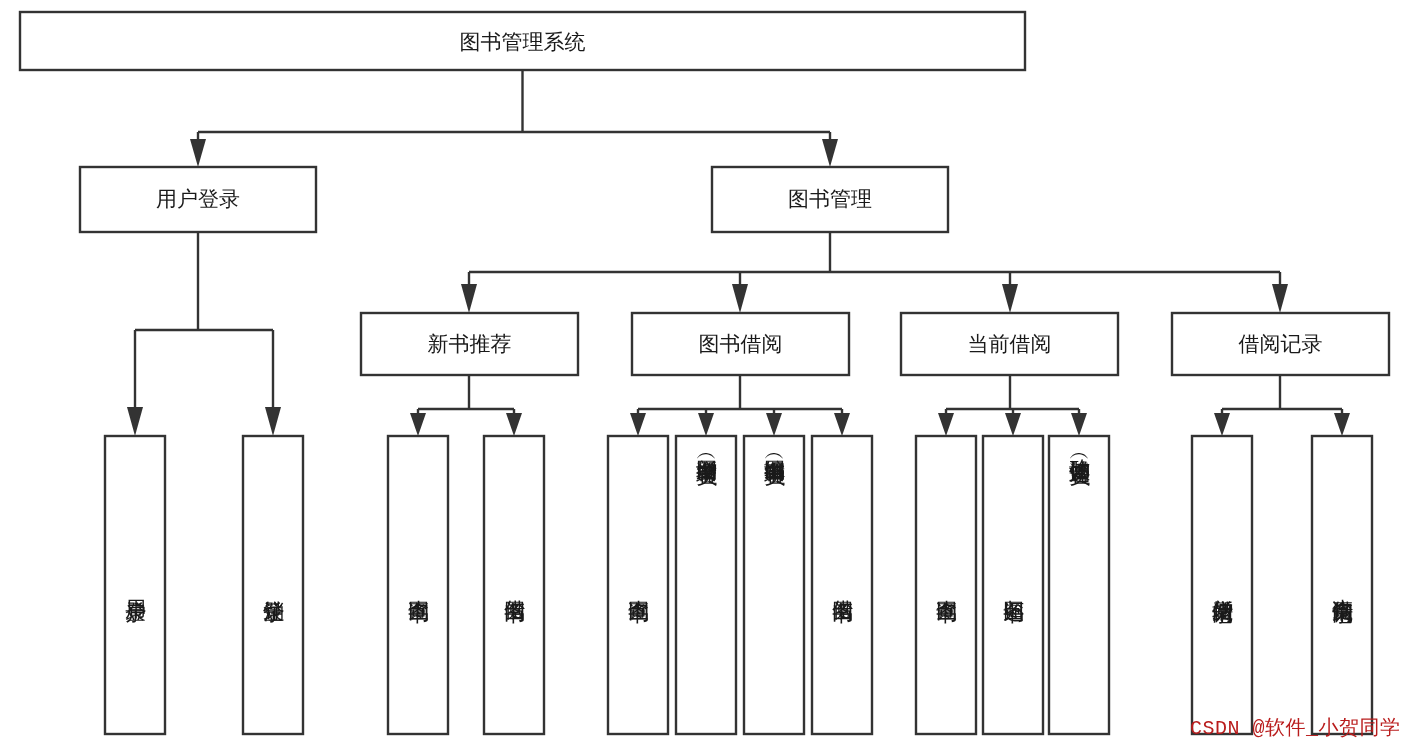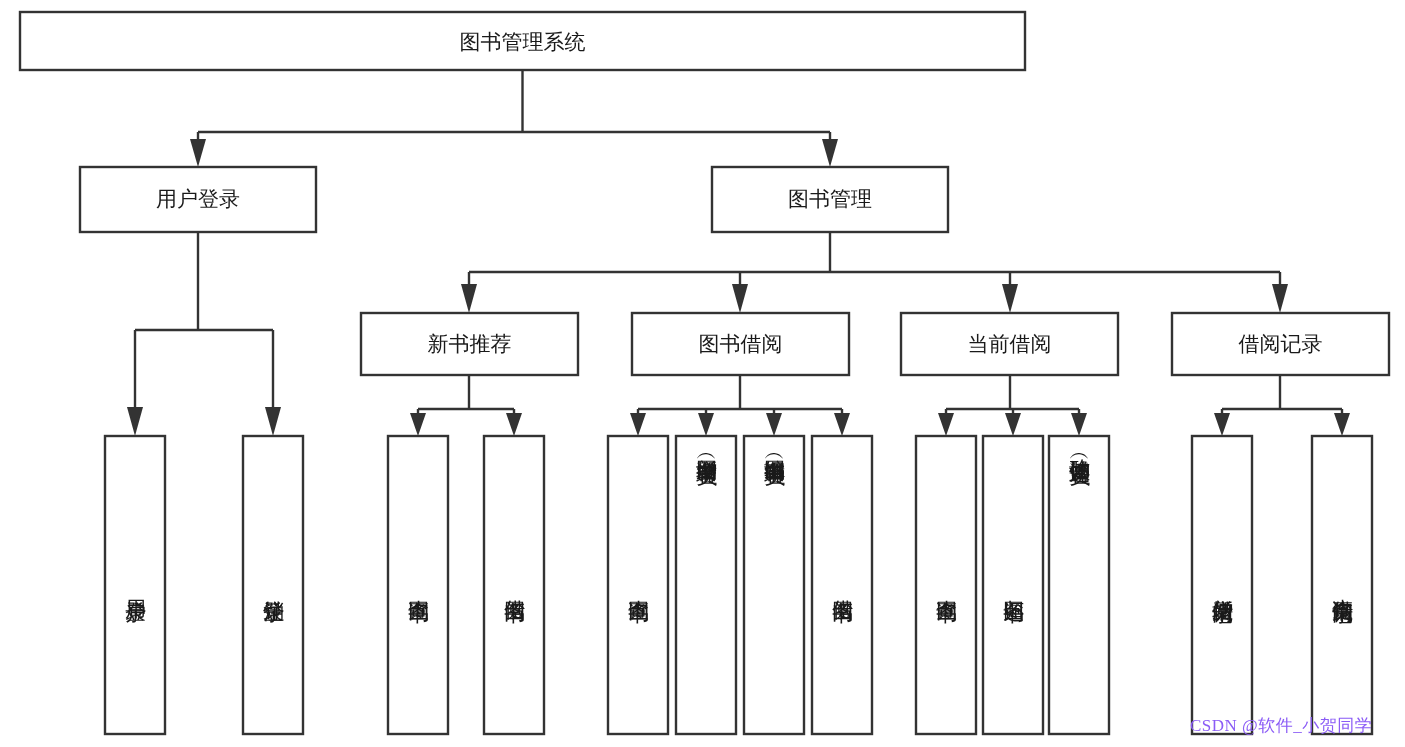--- a/index.html
+++ b/index.html
@@ -61,23 +61,23 @@
     display: flex;
     align-items: center;
     justify-content: center;
     white-space: nowrap;
     pointer-events: none;
   }
   .watermark {
     position: absolute;
     left: 1190px;
     top: 714px;
-    font-family: Liberation Serif, serif;
-    font-size: 17px;
-    color: #8b5cf6;
+    font-family: Liberation Mono, monospace;
+    font-size: 20px;
+    color: #b91c1c;
     white-space: nowrap;
     letter-spacing: 0.5px;
   }
 </style>
 </head>
 <body>
 
 <div id="diagram-root">
 
   <svg id="flowchart" viewBox="0 0 1405 747">

